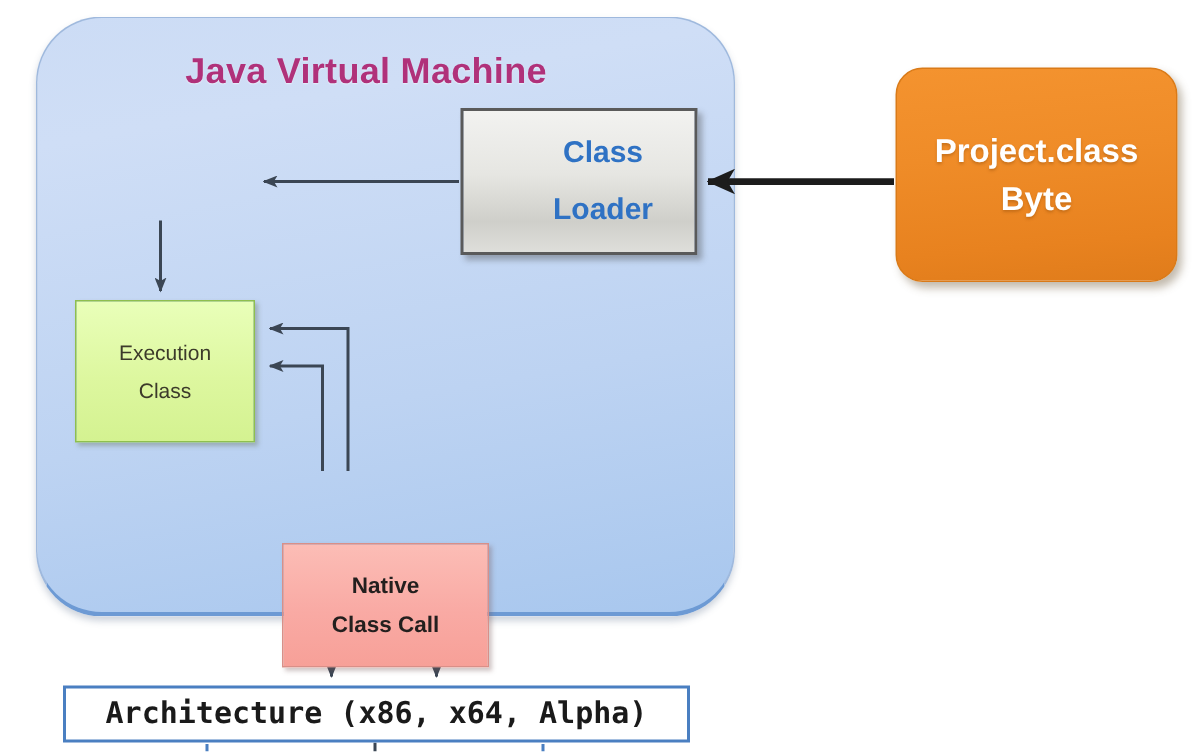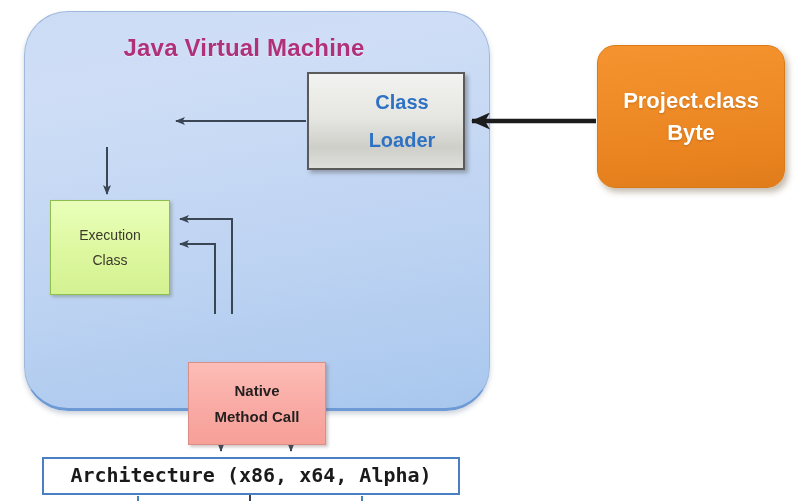--- a/index.html
+++ b/index.html
@@ -234,20 +234,20 @@
     <span>Byte</span>
   </div>
 
   <div class="node execution-engine">
     <span>Execution</span>
     <span>Class</span>
   </div>
 
   <div class="node native-method">
     <span>Native</span>
-    <span>Method Call</span>
+    <span>Class Call</span>
   </div>
 
   <div class="node architecture">
     <span>Architecture (x86, x64, Alpha)</span>
   </div>
 
 </div>
 
 </body></html>

